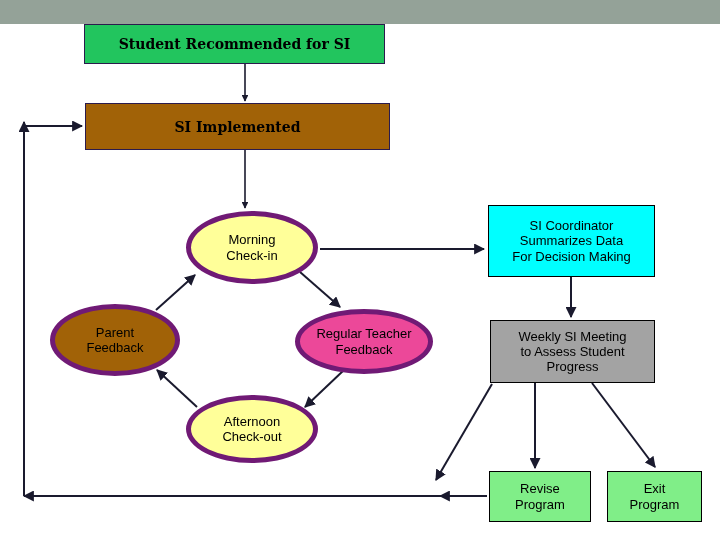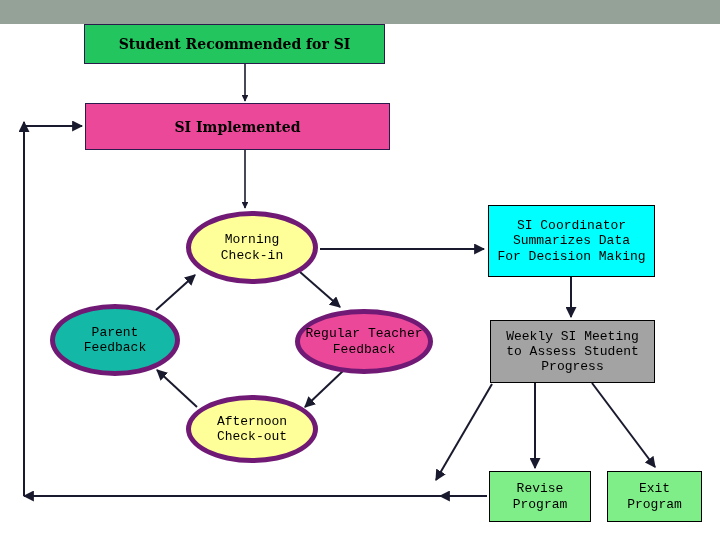--- a/index.html
+++ b/index.html
@@ -39,21 +39,21 @@
   }
   .rect-node {
     border: 1px solid #1a1a2e;
   }
   .rect-node.purple {
     font-family: "DejaVu Serif", serif;
     font-weight: bold;
     font-size: 14px;
   }
   .ellipse-node, .cyan-node, .green-node {
-    font-family: Liberation Mono, monospace;
+    font-family: Liberation Sans, sans-serif;
     font-size: 13px;
     line-height: 1.18;
   }
   .ellipse-node {
     border-radius: 50%;
     border: 5px solid #701a75;
   }
   .node .label {
     display: block;
     padding: 0 4px;
@@ -104,30 +104,30 @@
     <polyline points="487,496 24,496" marker-end="url(#arrowhead)"></polyline>
     <polyline points="24,496 24,126 82,126" marker-end="url(#arrowhead)"></polyline>
     <line x1="24" y1="135" x2="24" y2="122" marker-end="url(#arrowhead)"></line>
   </g>
 </svg>
 
 <div class="node rect-node purple" style="left:84px; top:24px; width:301px; height:40px; background:#22c55e; border-color:#2b1b4d;">
   <span class="label">Student Recommended for SI</span>
 </div>
 
-<div class="node rect-node purple" style="left:85px; top:103px; width:305px; height:47px; background:#ec4899; border-color:#2b1b4d;text-align:center;">
+<div class="node rect-node purple" style="left:85px; top:103px; width:305px; height:47px; background:#a16207; border-color:#2b1b4d;text-align:center;">
   <span class="label">SI Implemented</span>
 </div>
 
 <div class="node ellipse-node" style="left:186px; top:211px; width:132px; height:73px; background:#ffff99;">
   <span class="label">Morning
 Check-in</span>
 </div>
 
-<div class="node ellipse-node" style="left:50px; top:304px; width:130px; height:72px; background:#14b8a6;">
+<div class="node ellipse-node" style="left:50px; top:304px; width:130px; height:72px; background:#a16207;">
   <span class="label">Parent
 Feedback</span>
 </div>
 
 <div class="node ellipse-node" style="left:295px; top:309px; width:138px; height:65px; background:#ec4899;">
   <span class="label">Regular Teacher
 Feedback</span>
 </div>
 
 <div class="node ellipse-node" style="left:186px; top:395px; width:132px; height:68px; background:#ffff99;align-items:center;">

